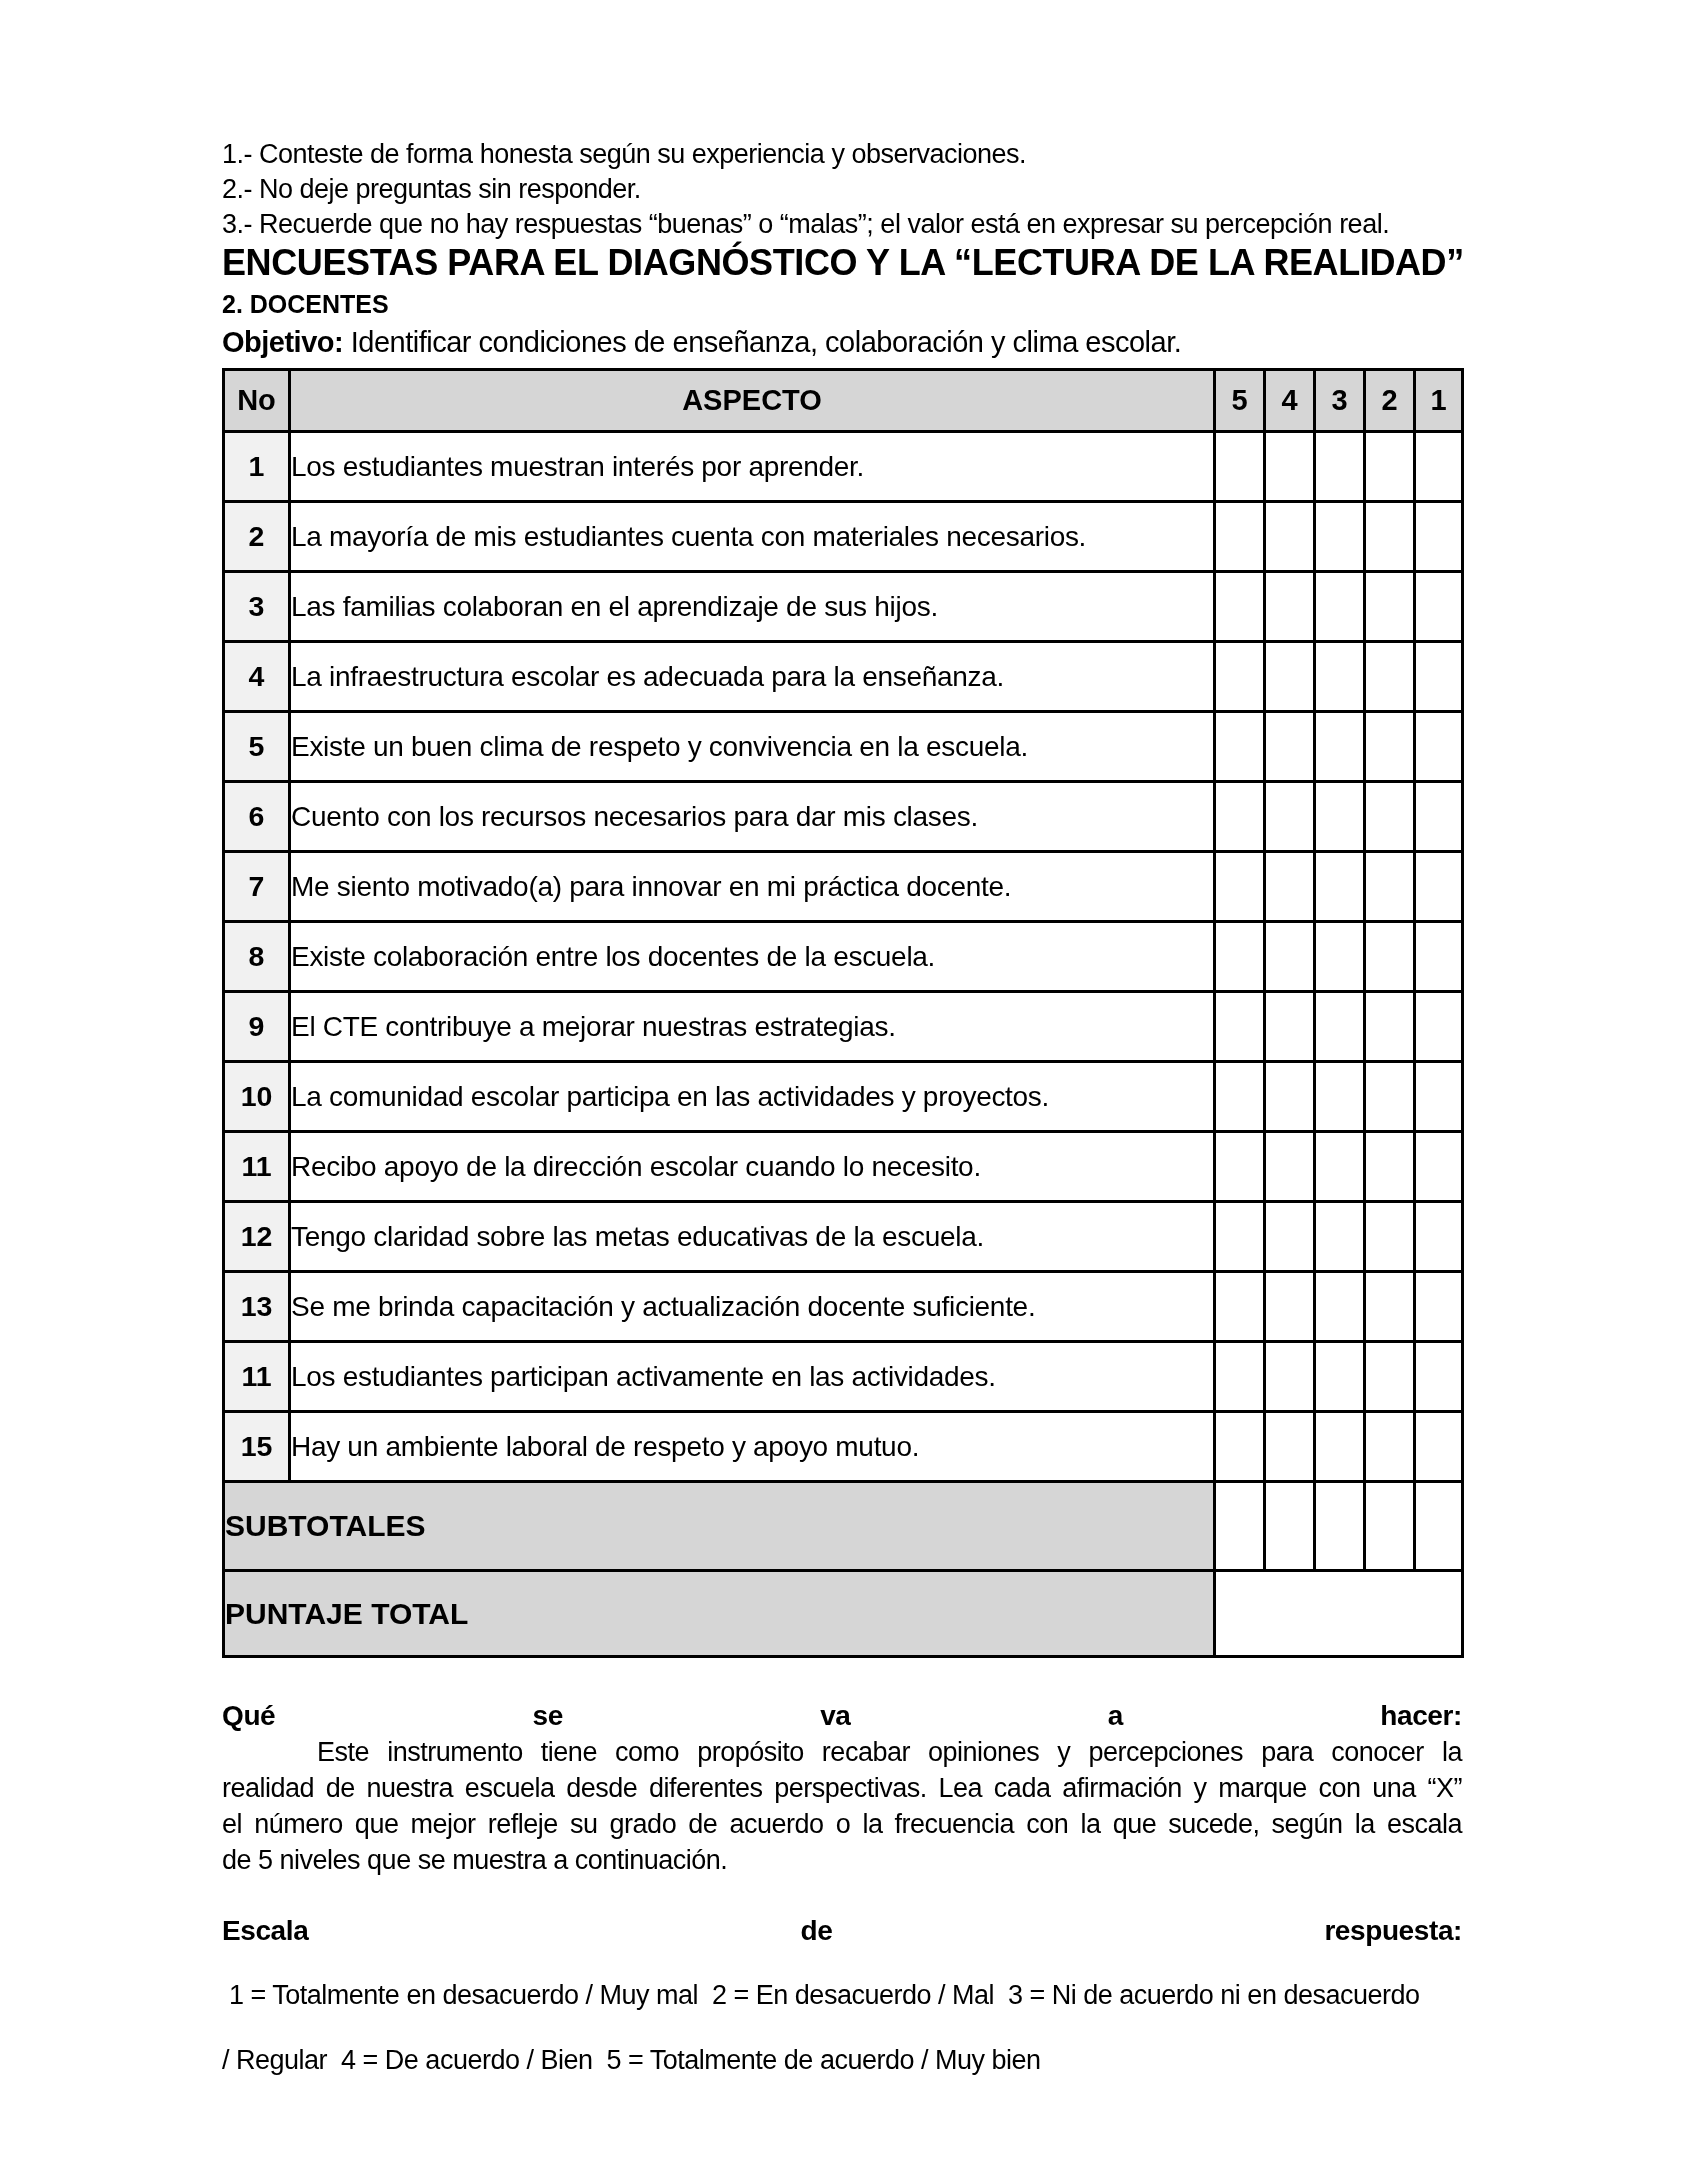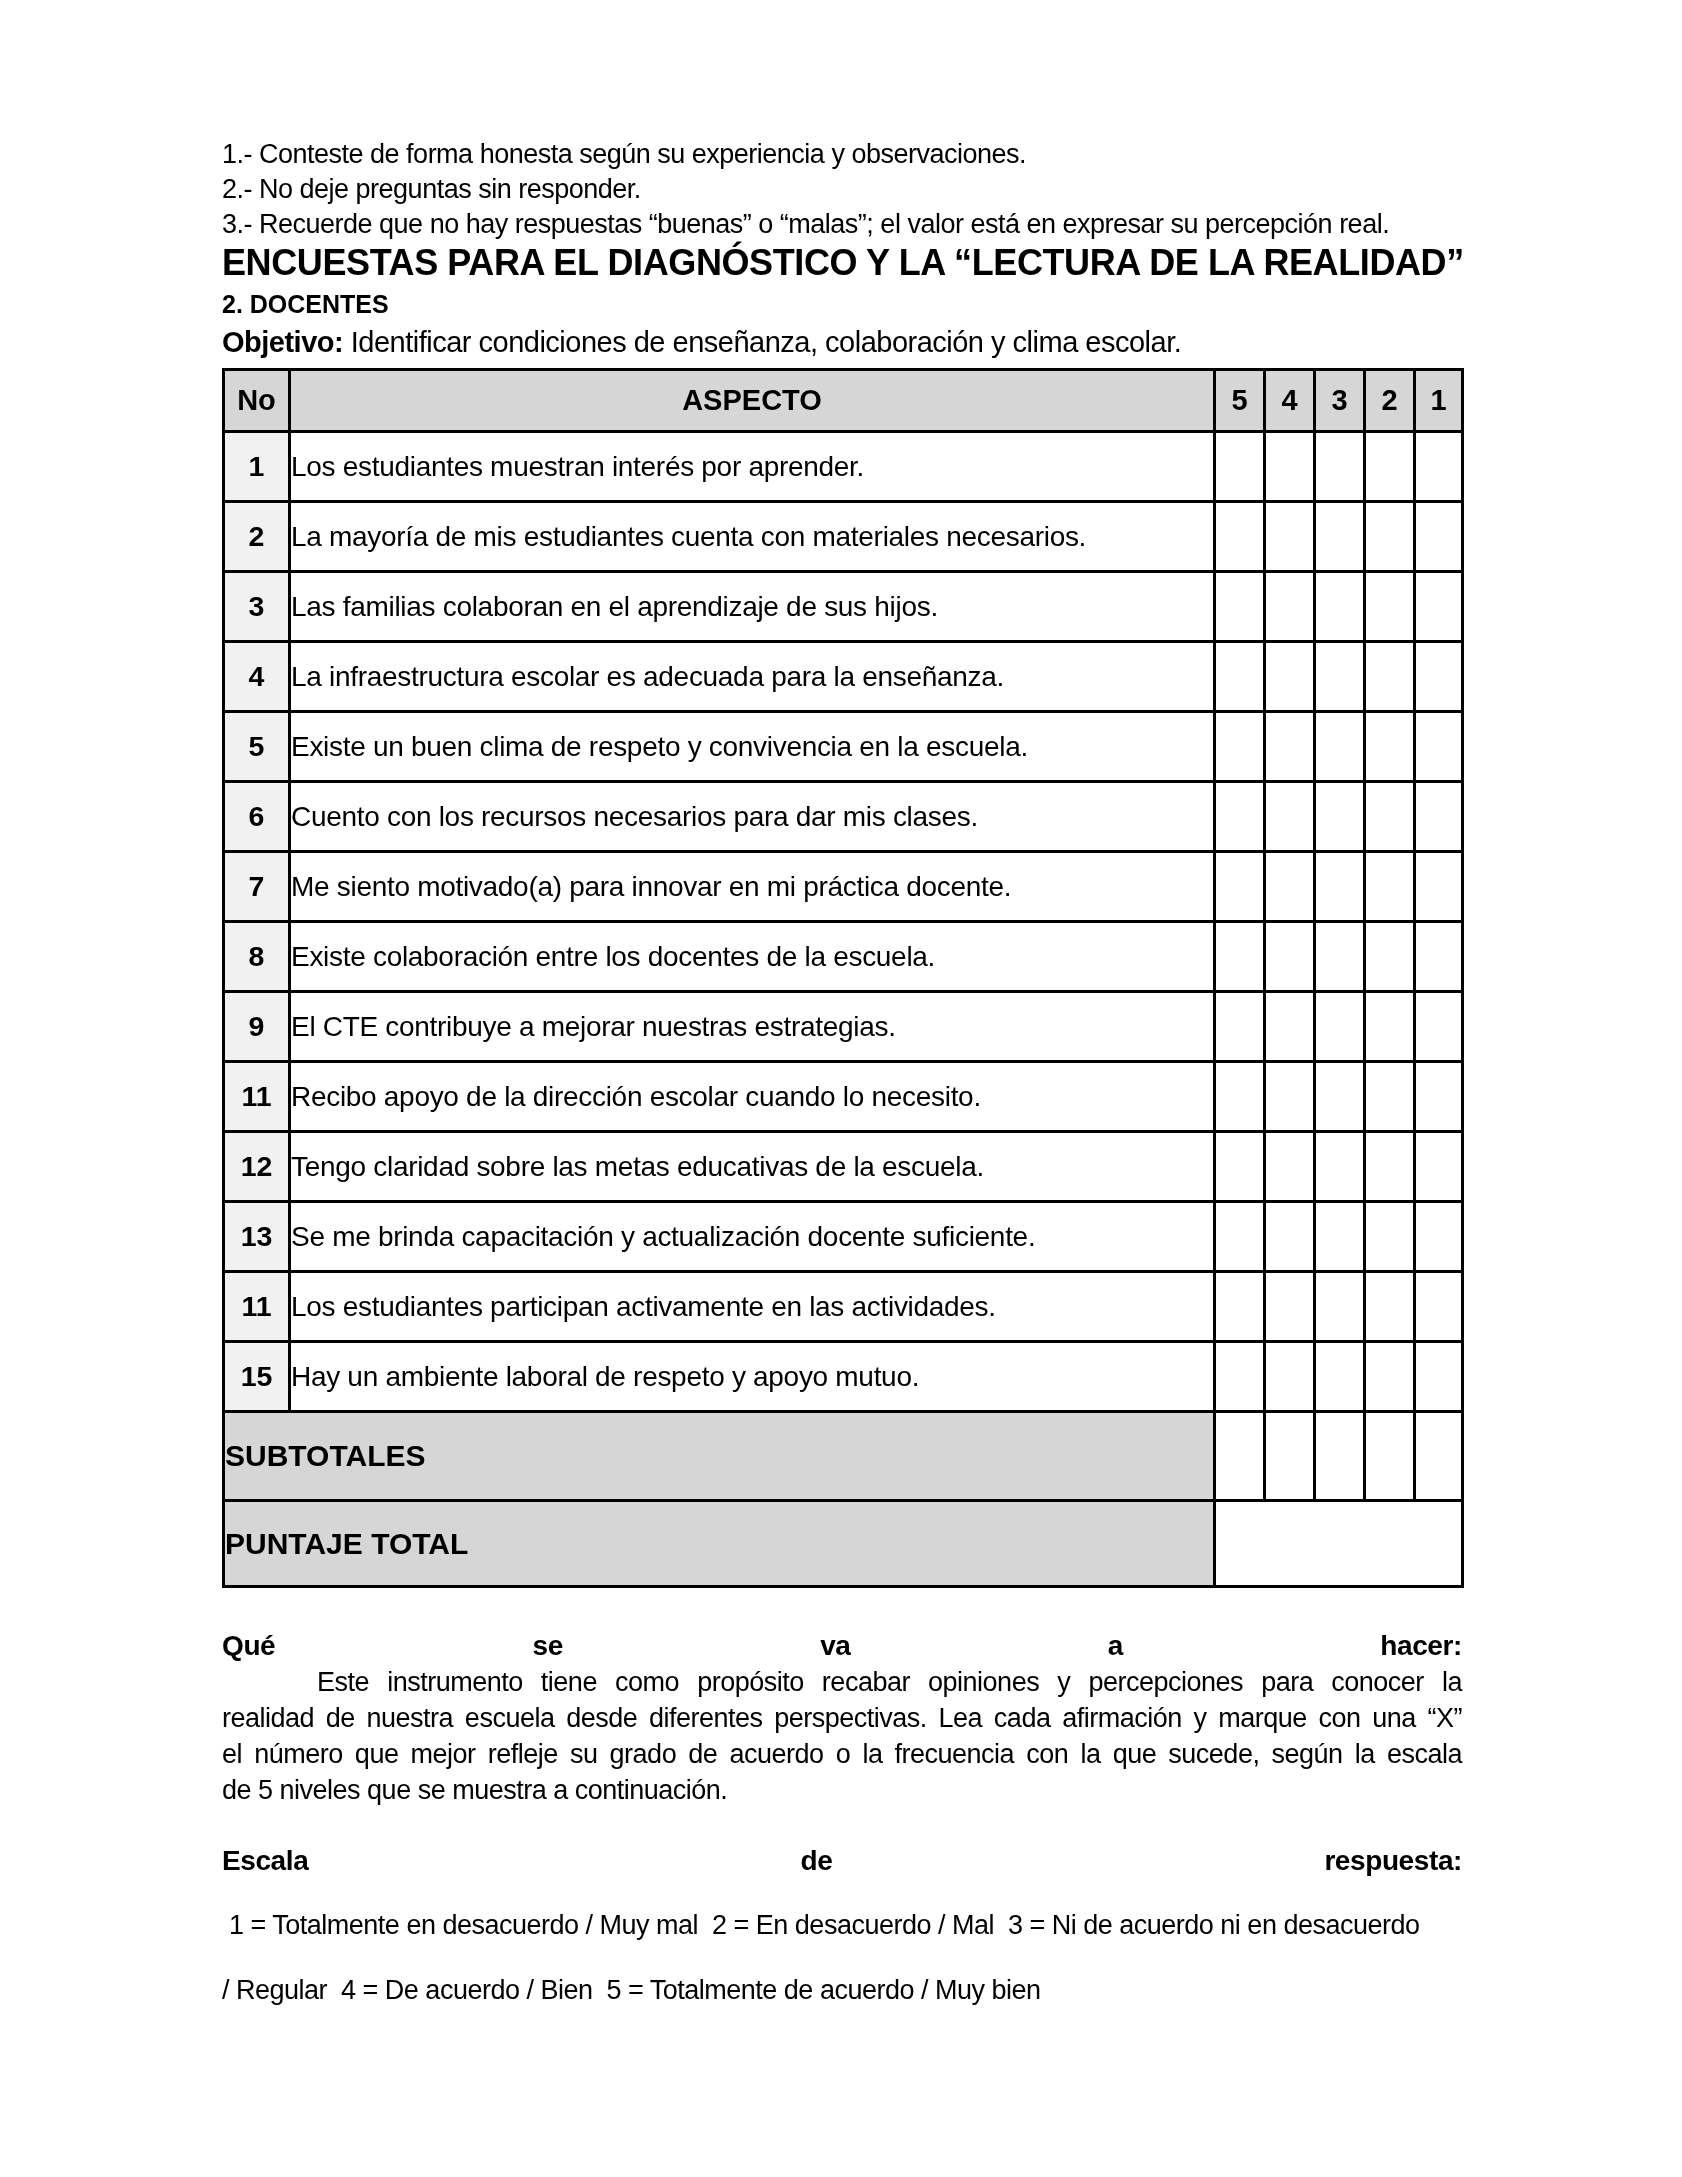--- a/index.html
+++ b/index.html
@@ -151,20 +151,29 @@
       <tr class="drow">
         <td class="no">9</td>
         <td class="asp">El CTE contribuye a mejorar nuestras estrategias.</td>
         <td class="ratecell"></td>
             <td class="ratecell"></td>
             <td class="ratecell"></td>
             <td class="ratecell"></td>
             <td class="ratecell"></td>
       </tr>
       <tr class="drow">
+        <td class="no">10</td>
+        <td class="asp">La comunidad escolar participa en las actividades y proyectos.</td>
+        <td class="ratecell"></td>
+            <td class="ratecell"></td>
+            <td class="ratecell"></td>
+            <td class="ratecell"></td>
+            <td class="ratecell"></td>
+      </tr>
+      <tr class="drow">
         <td class="no">11</td>
         <td class="asp">Recibo apoyo de la dirección escolar cuando lo necesito.</td>
         <td class="ratecell"></td>
             <td class="ratecell"></td>
             <td class="ratecell"></td>
             <td class="ratecell"></td>
             <td class="ratecell"></td>
       </tr>
       <tr class="drow">
         <td class="no">12</td>

